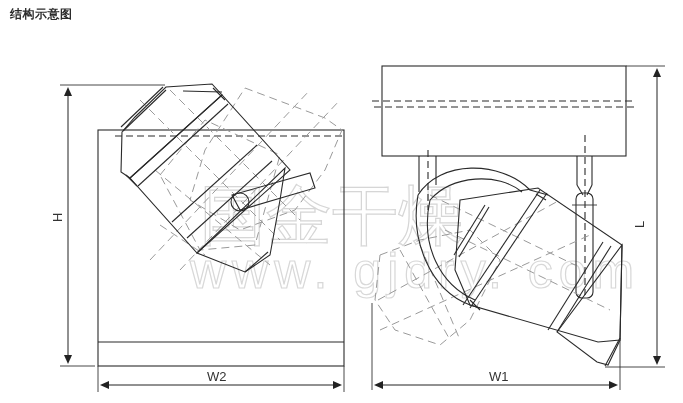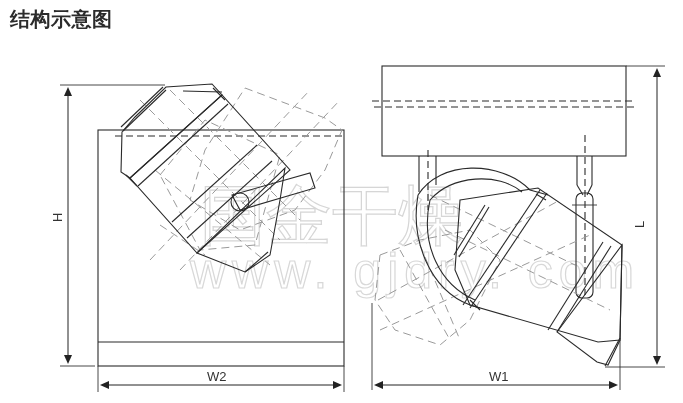--- a/index.html
+++ b/index.html
@@ -1,17 +1,17 @@
 <!DOCTYPE html>
 <html><head>
   <meta charset="utf-8">
   <style>
     html, body { margin: 0; padding: 0; background: #ffffff; }
     body { width: 683px; height: 403px; position: relative; overflow: hidden; font-family: "DejaVu Sans", sans-serif; }
-    .title { position: absolute; left: 10px; top: 6px; font-size: 20px; font-weight: bold; color: #2b2b2b; letter-spacing: 0.5px; font-family: "DejaVu Sans", sans-serif; }
+    .title { position: absolute; left: 10px; top: 6px; font-size: 12px; font-weight: bold; color: #2b2b2b; letter-spacing: 0.5px; font-family: "DejaVu Sans", sans-serif; }
     svg { position: absolute; left: 0; top: 0; }
     .solid { stroke: #2a2a2a; stroke-width: 1.1; fill: none; }
     .thin { stroke: #333; stroke-width: 0.9; fill: none; }
     .hidden { stroke: #2a2a2a; stroke-width: 1.1; fill: none; stroke-dasharray: 7 4; }
     .ghost { stroke: #9a9a9a; stroke-width: 1; fill: none; stroke-dasharray: 8 5; }
     .dim { stroke: #222; stroke-width: 1; fill: none; }
     .dimlabel { font-family: "Liberation Sans", sans-serif; font-size: 13px; fill: #333; }
     .wm { font-family: "DejaVu Sans", sans-serif; fill: none; stroke: #d6d6d6; stroke-width: 1.2; }
     .wm2 { font-family: "Liberation Sans", sans-serif; fill: none; stroke: #d8d8d8; stroke-width: 1.2; }
   </style>

